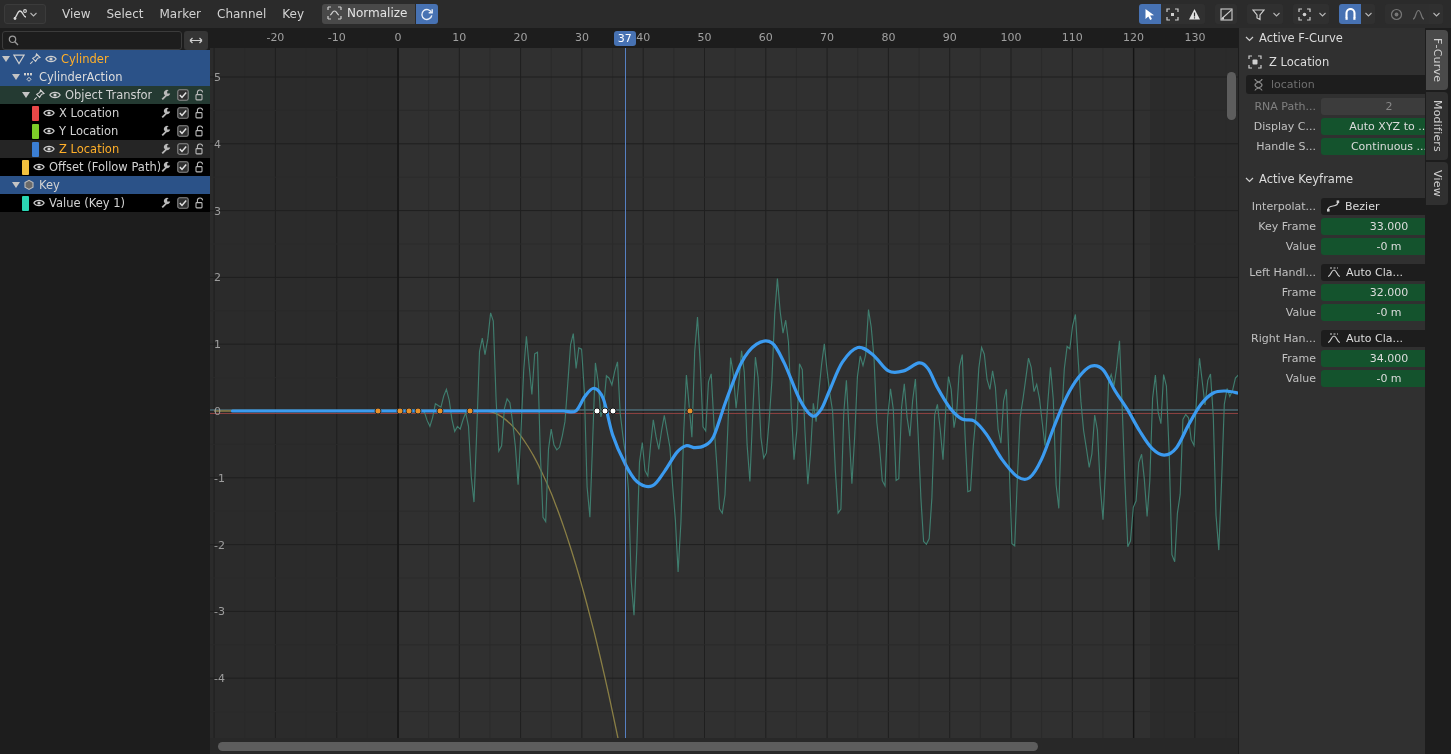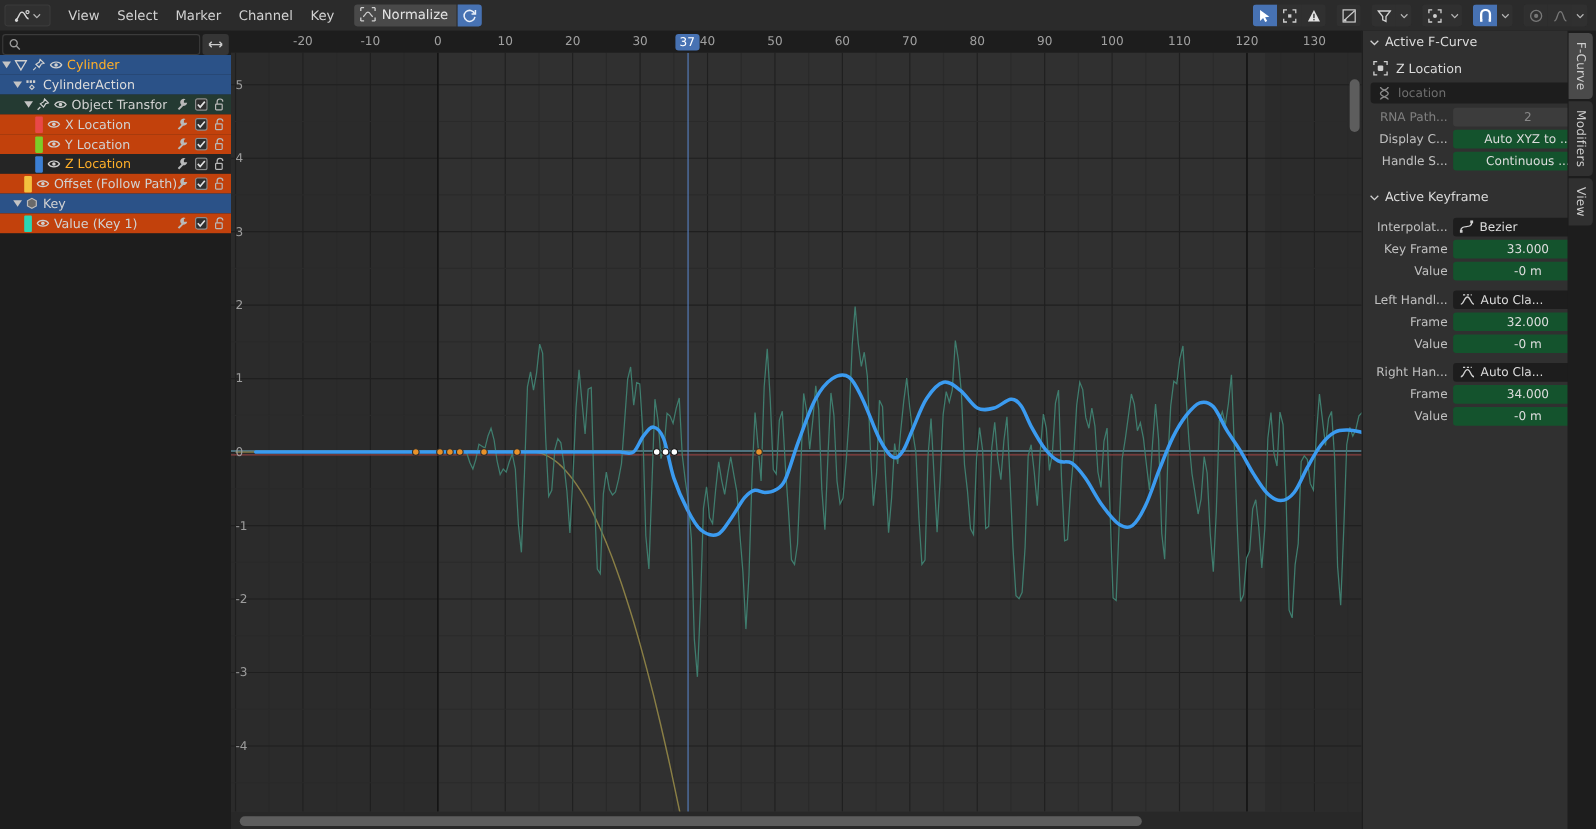--- a/index.html
+++ b/index.html
@@ -65,21 +65,21 @@
     display: flex; align-items: center; justify-content: center; cursor: pointer;
   }
   .chan-row {
     height: 18px; display: flex; align-items: center; font-size: 11.5px;
     color: #d2d2d2; cursor: pointer; padding-right: 4px; position: relative;
   }
   .chan-row.obj { background: #2b5288; color: #ffaf29; }
   .chan-row.act { background: #2b5288; color: #dcdcdc; }
   .chan-row.grp { background: #243a32; }
   .chan-row.keygrp { background: #2b5288; }
-  .chan-row.fcurve { background: #c2410c; }
+  .chan-row.fcurve { background: #000000; }
   .chan-row.fcurve.sel { background: #252525; color: #ffaf29; }
   .tri {
     width: 0; height: 0; border-left: 4.5px solid transparent; border-right: 4.5px solid transparent;
     border-top: 6px solid #c4c4c4; margin-right: 3px; flex: none;
   }
   .colorchip { width: 7px; height: 15px; border-radius: 1px; flex: none; margin-right: 4px; }
   .chan-label { white-space: nowrap; overflow: hidden; }
   .chan-icons { margin-left: auto; display: flex; align-items: center; gap: 5px; flex: none; }
   .mini { width: 12px; height: 12px; display: inline-flex; align-items: center; justify-content: center; }
 

